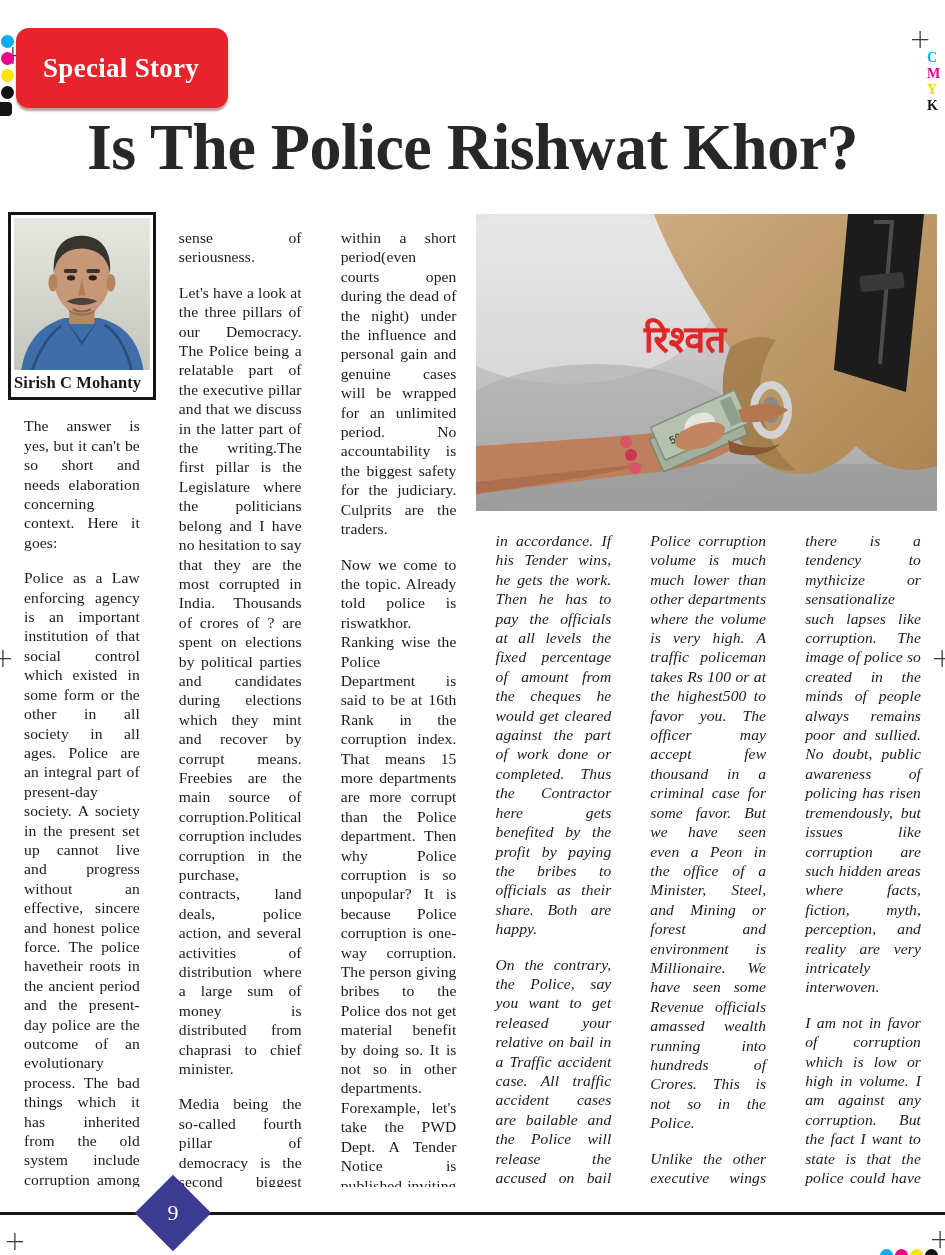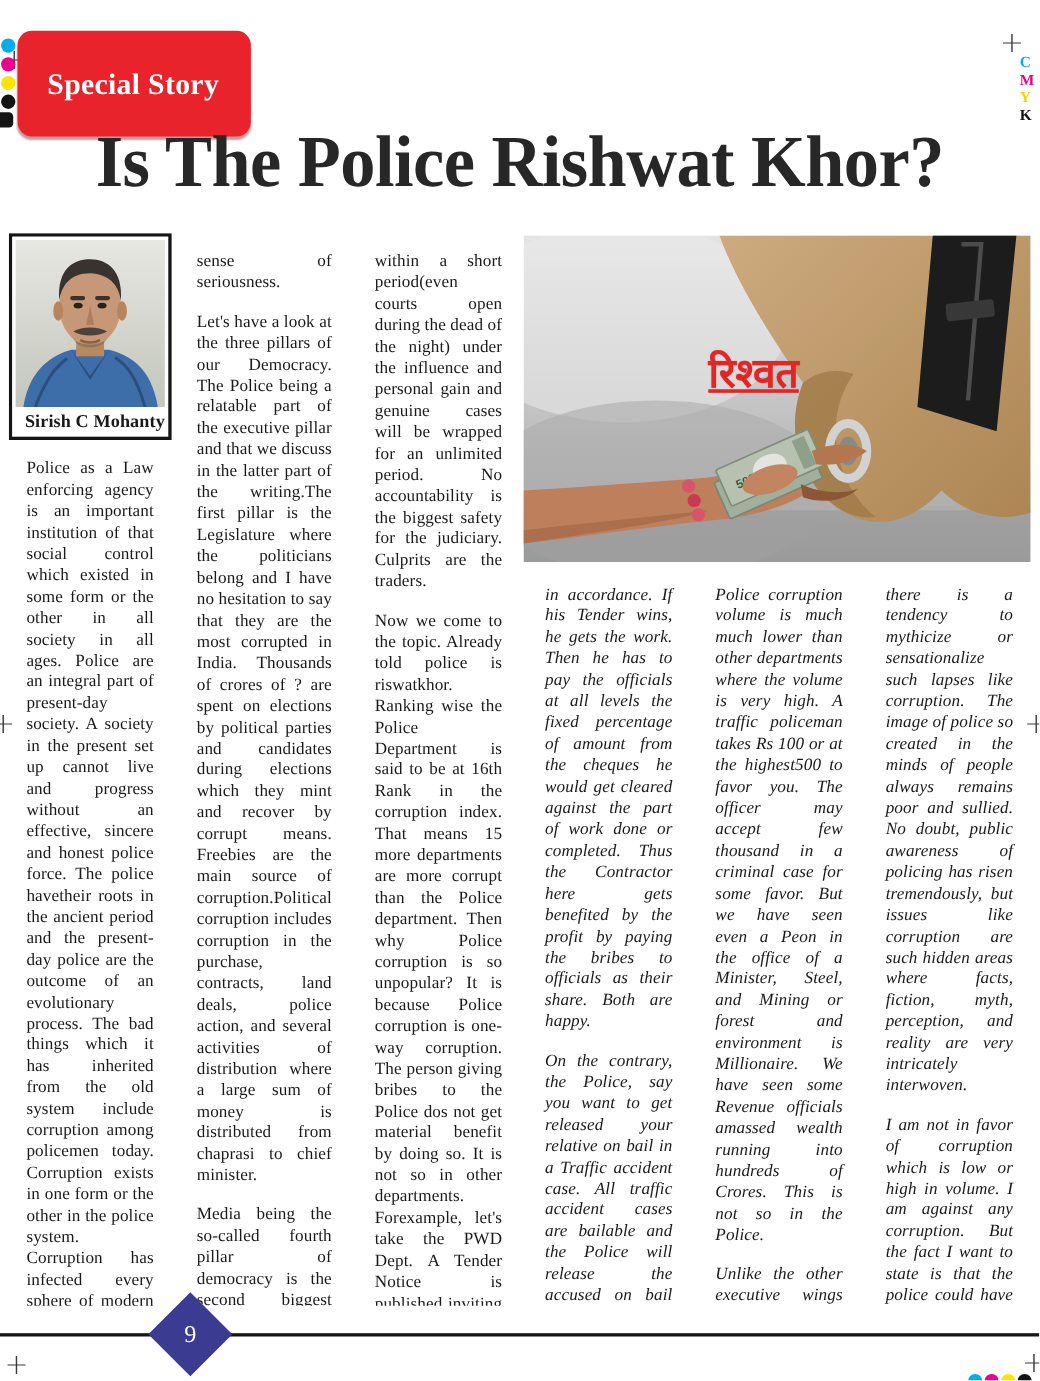--- a/index.html
+++ b/index.html
@@ -8,45 +8,45 @@
     overflow:hidden; font-family:"Liberation Serif", serif; color:#191919;
   }
   
   .plus { position:absolute; font-family:"DejaVu Sans", sans-serif; font-weight:200;
           font-size:26px; color:#3a3a3a; line-height:1; }
   .cmyk-dot { position:absolute; width:13px; height:13px; border-radius:50%; }
   .cmyk-sq  { position:absolute; width:16px; height:14px; border-radius:4px; background:#141414; }
   .cmyk-letter { position:absolute; left:927px; font-weight:bold; font-size:14px;
                  font-family:"Liberation Serif", serif; }
   
-  .badge { position:absolute; left:16px; top:28px; width:212px; height:96px;
+  .badge { position:absolute; left:16px; top:28px; width:212px; height:80px;
            background:#e8232b; border-radius:13px; box-shadow:0 3px 2px rgba(120,30,30,.45);
            display:flex; align-items:center; box-sizing:border-box; padding-left:27px; }
   .badge-label { color:#ffffff; font-weight:bold; font-size:27px; letter-spacing:.3px; }
   
   .headline { position:absolute; top:110px; left:0; width:100%; text-align:center;
               font-weight:bold; font-size:64px; letter-spacing:-.5px; color:#272727;
               transform:scaleY(1.04); }
   
   .content { position:absolute; left:8px; top:212px; width:929px; height:975px;
              display:flex; gap:7px; overflow:hidden; }
   .col { flex:1 1 0; font-size:15.6px; line-height:19.4px; text-align:justify;
          letter-spacing:.1px; box-sizing:border-box; }
   .col p { margin:16px; }
   .col.under-img { padding-top:303px;font-style:italic; }
   
   .photo-box { border:3px solid #151515; padding:3px; margin-bottom:7px; background:#fff; }
   .photo-box svg { display:block; width:100%; height:152px; }
-  .photo-caption { text-align:right; font-weight:bold; font-size:16.5px; padding:3px 0 2px; }
+  .photo-caption { text-align:left; font-weight:bold; font-size:16.5px; padding:3px 0 2px; }
   
   .main-photo { position:absolute; left:468px; top:2px; width:461px; height:297px; }
   .main-photo svg { display:block; width:100%; height:100%; }
   .overlay-hindi { position:absolute; left:168px; top:98px; font-size:37px; font-weight:bold;
                    color:#e02626; font-family:"DejaVu Sans", sans-serif;
-                   text-shadow:0 0 1px rgba(224,38,38,.6);text-decoration:underline; }
+                   text-shadow:0 0 1px rgba(224,38,38,.6); }
   
   .footer-rule { position:absolute; left:0; top:1212px; width:945px; height:3px; background:#161616; }
   .diamond { position:absolute; left:146px; top:1186px; width:54px; height:54px;
              background:#3c3b92; transform:rotate(45deg); }
   .diamond-num { position:absolute; left:146px; top:1186px; width:54px; height:54px;
                  display:flex; align-items:center; justify-content:center;
                  color:#fff; font-size:22px; font-family:"Liberation Serif", serif; }
   .footer-line { position:absolute; top:1221px; left:0; width:100%; text-align:center;
                  font-family:"Liberation Sans", sans-serif; font-size:15.5px; color:#101010; }
 </style>
@@ -103,20 +103,21 @@
           <rect x="80" y="52" width="15" height="4" rx="2" fill="#3a332c"></rect>
           <ellipse cx="63" cy="61" rx="4.6" ry="2.7" fill="#27211c"></ellipse>
           <ellipse cx="87" cy="61" rx="4.6" ry="2.7" fill="#27211c"></ellipse>
           <path d="M75,61 L71,79 L79,79 Z" fill="#b27e59"></path>
           <path d="M58,85 C67,80 83,80 92,85 C83,90 67,90 58,85 Z" fill="#4b433c"></path>
           <path d="M65,93 C71,96 79,96 85,93" stroke="#8a5f44" stroke-width="2.2" fill="none"></path>
           <path d="M58,90 C60,103 90,103 92,90 C90,99 60,99 58,90 Z" fill="#70625a" opacity=".55"></path>
         </svg>
         <div class="photo-caption">Sirish C Mohanty</div>
       </div>
+      <p>The answer is yes, but it can't be so short and needs elaboration concerning context. Here it goes:</p>
       <p>Police as a Law enforcing agency is an important institution of that social control which existed in some form or the other in all society in all ages. Police are an integral part of present-day society. A society in the present set up cannot live and progress without an effective, sincere and honest police force. The police havetheir roots in the ancient period and the present-day police are the outcome of an evolutionary process. The bad things which it has inherited from the old system include corruption among policemen today. Corruption exists in one form or the other in the police system. Corruption has infected every sphere of modern life. It has vitiated the moral values of society and the police force cannot be an exception. Corruption of police is not a new phenomenon, but the irony is that the issue has seldom been seized by the organization with a</p>
     </div>
 
     <div class="col">
       <p>sense of seriousness.</p>
       <p>Let's have a look at the three pillars of our Democracy. The Police being a relatable part of the executive pillar and that we discuss in the latter part of the writing.The first pillar is the Legislature where the politicians belong and I have no hesitation to say that they are the most corrupted in India. Thousands of crores of ? are spent on elections by political parties and candidates during elections which they mint and recover by corrupt means. Freebies are the main source of corruption.Political corruption includes corruption in the purchase, contracts, land deals, police action, and several activities of distribution where a large sum of money is distributed from chaprasi to chief minister.</p>
       <p>Media being the so-called fourth pillar of democracy is the second biggest corruption factory that collects money irrespective of the pillars Including the police departments too to seal their lips against their misdeeds. It's like Vultures eat all creature's flesh, but none eats its flesh. Consequently, the print and electronic media lose their patina, and social media emerges in a race to replace them. Next comes in the index of corruption is the pillar of Judiciary which delivers unjust cases</p>
     </div>
 
     <div class="col">

